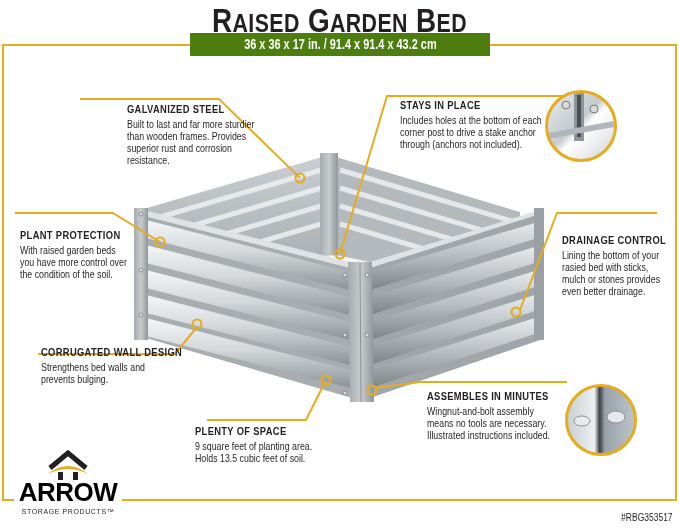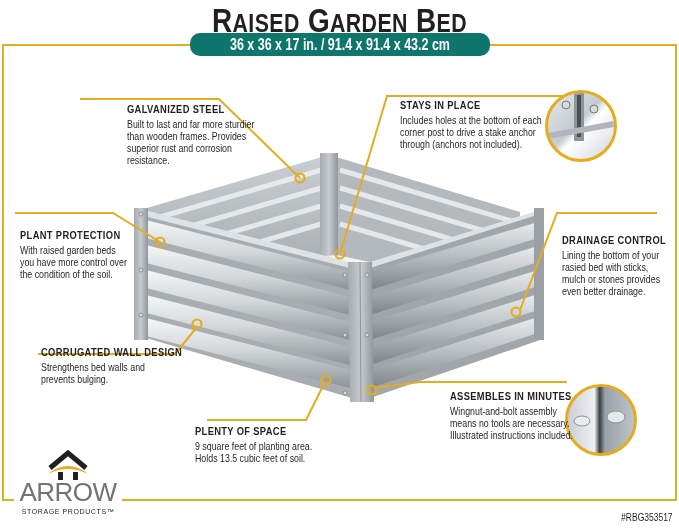--- a/index.html
+++ b/index.html
@@ -1,20 +1,20 @@
 <!DOCTYPE html>
 <html><head>
 <meta charset="utf-8">
 <style>
   html, body { margin:0; padding:0; background:#ffffff; }
   body { width:679px; height:529px; position:relative; overflow:hidden; font-family:"Liberation Sans", sans-serif; color:#231f20; }
   .abs { position:absolute; }
   .title { left:0; top:0; width:679px; text-align:center; font-family:"Liberation Sans Narrow","Liberation Sans", sans-serif; font-weight:bold; font-size:34px; line-height:40px; letter-spacing:0.5px; color:#231f20; transform:scaleX(0.82); transform-origin:center top; }
   .title .sc { font-size:26px; }
-  .dims { left:190px; top:33px; width:300px; height:23px; background:#0f766e; color:#fff; font-weight:bold; font-size:16px; line-height:23px; text-align:center;border-radius:10px; }
+  .dims { left:190px; top:33px; width:300px; height:23px; background:#4d7c0f; color:#fff; font-weight:bold; font-size:14px; line-height:23px; text-align:center; }
   .dims span { display:inline-block; transform:scaleX(0.78); white-space:nowrap; }
   .frame-line { background:#e5ac20; position:absolute; }
   .feat-title { font-weight:bold; font-size:11px; letter-spacing:0.4px; color:#231f20; white-space:nowrap; transform:scaleX(0.85); transform-origin:left top; }
   .feat-desc { font-size:10.5px; line-height:12px; color:#231f20; transform:scaleX(0.84); transform-origin:left top; width:150%; }
   .sku { right:6px; top:512px; font-size:10px; color:#231f20; transform:scaleX(0.85); transform-origin:right top; }
   .inset { border-radius:50%; border:3px solid #e5ac20; overflow:hidden; background:#d8dde3; }
 </style>
 </head>
 <body>
 
@@ -179,29 +179,29 @@
 <div class="abs" style="left:41px;top:346px;width:140px;">
   <div class="feat-title">CORRUGATED WALL DESIGN</div>
   <div class="feat-desc" style="margin-top:3px;width:125px;">Strengthens bed walls and prevents bulging.</div>
 </div>
 
 <div class="abs" style="left:195px;top:425px;width:140px;">
   <div class="feat-title">PLENTY OF SPACE</div>
   <div class="feat-desc" style="margin-top:3px;width:160px;">9 square feet of planting area. Holds 13.5 cubic feet of soil.</div>
 </div>
 
-<div class="abs" style="left:450px;top:390px;width:140px;">
+<div class="abs" style="left:427px;top:390px;width:140px;">
   <div class="feat-title">ASSEMBLES IN MINUTES</div>
   <div class="feat-desc" style="margin-top:3px;width:160px;">Wingnut-and-bolt assembly means no tools are necessary.  Illustrated instructions included.</div>
 </div>
 
 <div class="abs" style="left:14px;top:450px;width:108px;height:72px;">
   <svg class="abs" style="left:30px;top:0;" width="48" height="30" viewBox="0 0 48 30">
     <polyline points="6,18 24,3 42,18" fill="none" stroke="#231f20" stroke-width="5" stroke-linejoin="miter"></polyline>
     <path d="M4,24 Q24,8 44,24 Q24,14 4,24 Z" fill="#e5ac20"></path>
     <rect x="14" y="22" width="5" height="8" fill="#231f20"></rect>
     <rect x="29" y="22" width="5" height="8" fill="#231f20"></rect>
   </svg>
-  <div class="abs" style="left:0;top:28px;width:108px;text-align:center;font-weight:normal;font-size:26px;line-height:28px;color:#737373;letter-spacing:-0.5px;">ARROW</div>
+  <div class="abs" style="left:0;top:28px;width:108px;text-align:center;font-weight:bold;font-size:26px;line-height:28px;color:#000000;letter-spacing:-0.5px;">ARROW</div>
   <div class="abs" style="left:0;top:58px;width:108px;text-align:center;font-size:7px;letter-spacing:0.6px;color:#231f20;">STORAGE PRODUCTS™</div>
 </div>
 
 <div class="abs sku">#RBG353517</div>
 
 </body></html>

